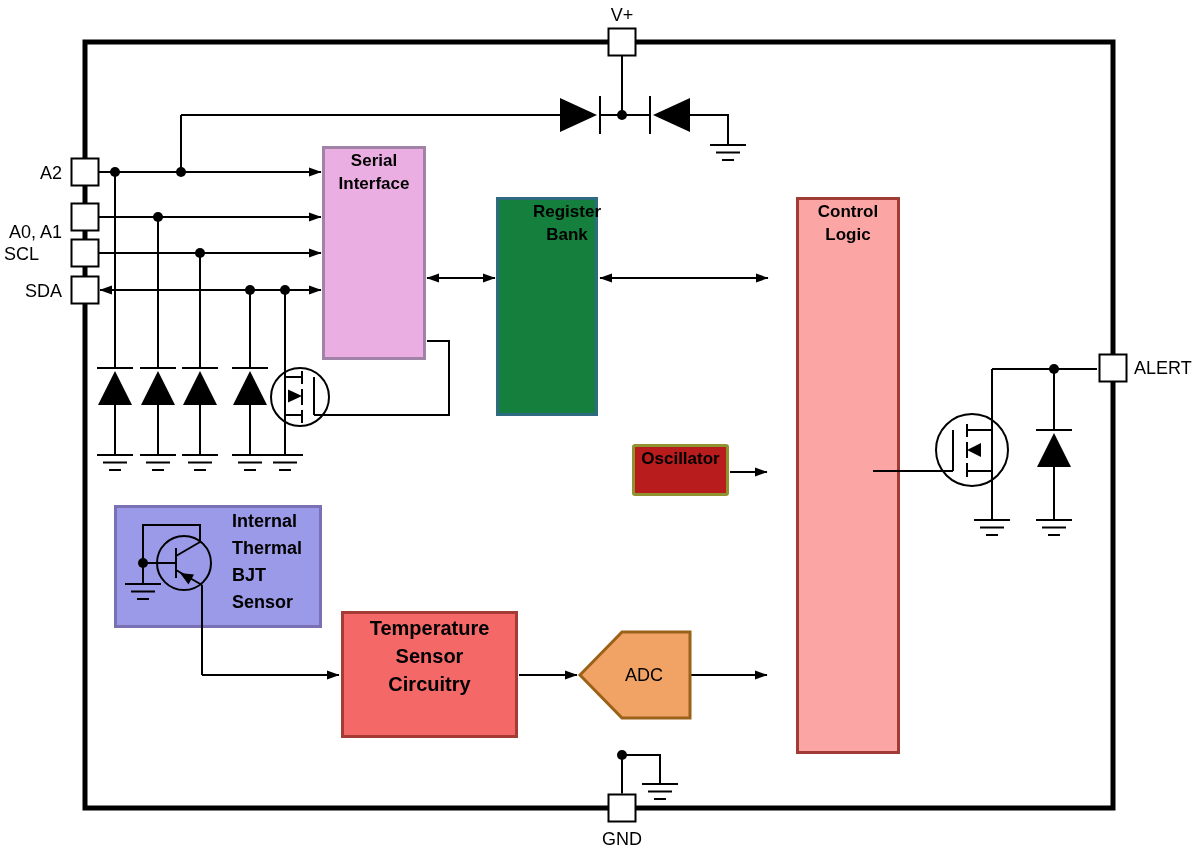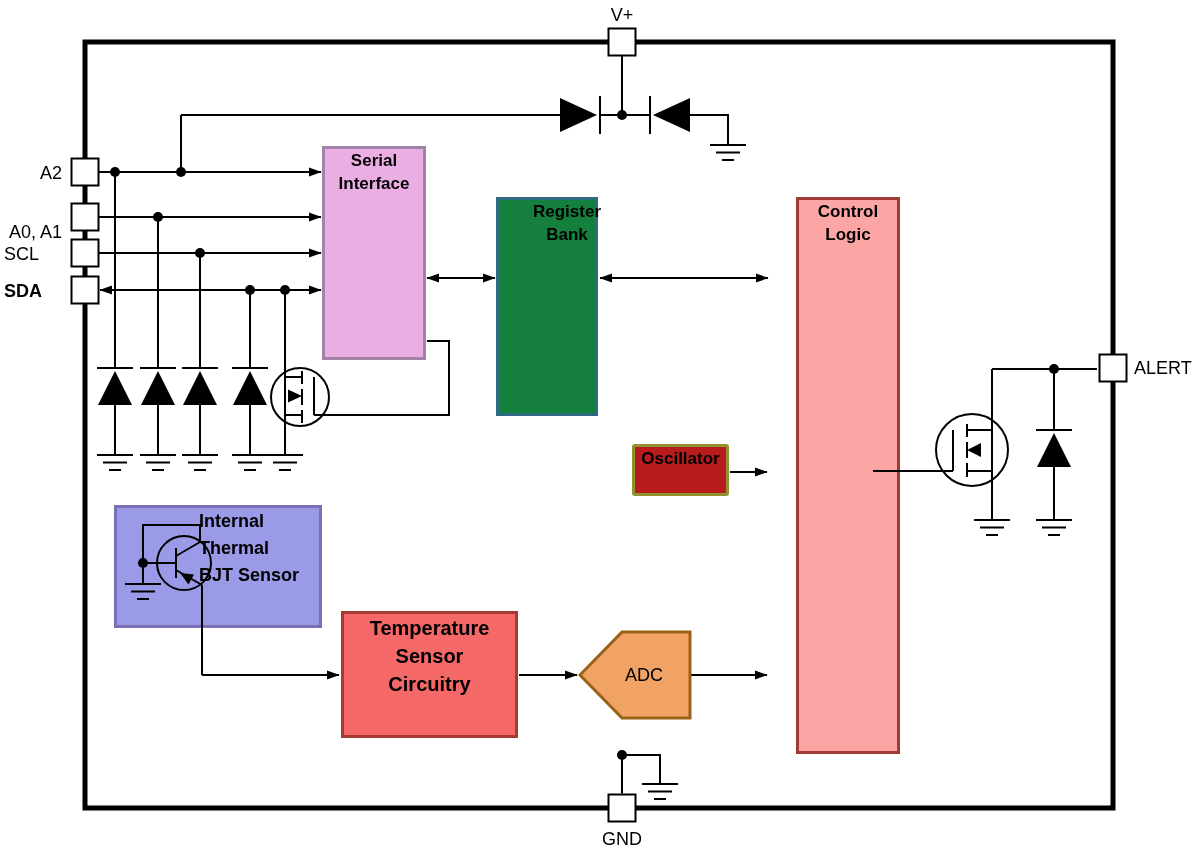--- a/index.html
+++ b/index.html
@@ -6,21 +6,21 @@
   .stage{
     position:relative;width:1199px;height:851px;background:#ffffff;
     font-family:"Liberation Sans",sans-serif;color:#000;overflow:hidden;
   }
   svg.wires{position:absolute;left:0;top:0;z-index:3;pointer-events:none;}
   .block{
     position:absolute;box-sizing:border-box;border:3px solid;z-index:2;
     display:flex;justify-content:center;
     text-align:center;white-space:pre-line;font-size:17px;line-height:23px;font-weight:bold;
   }
-  .block.bjt{justify-content:flex-start;padding-left:82px;text-align:left;
+  .block.bjt{justify-content:flex-start;padding-left:115px;text-align:left;
     font-size:18px;line-height:27px;}
   .block.temp{font-size:20px;line-height:28px;}
   .block.osc{border-radius:3px;}
   .pinlabel{position:absolute;font-size:18px;z-index:4;white-space:nowrap;}
   .adclabel{position:absolute;z-index:4;font-size:18px;display:flex;
     align-items:center;justify-content:center;}
 </style>
 </head>
 <body>
 
@@ -179,17 +179,17 @@
 Sensor
 Circuitry</span>
   </div>
 
   <div class="adclabel" style="left:598px;top:661px;width:92px;height:28px;">ADC</div>
 
   <div class="pinlabel" style="left:600px;top:5px;width:44px;text-align:center;">V+</div>
   <div class="pinlabel" style="left:4px;top:163px;width:58px;text-align:right;">A2</div>
   <div class="pinlabel" style="left:4px;top:208px;width:58px;text-align:right;margin-top:14px;">A0, A1</div>
   <div class="pinlabel" style="left:4px;top:244px;width:58px;">SCL</div>
-  <div class="pinlabel" style="left:4px;top:281px;width:58px;text-align:left;font-weight:bold;">SDA</div>
+  <div class="pinlabel" style="left:4px;top:281px;width:58px;text-align:right;">SDA</div>
   <div class="pinlabel" style="left:1134px;top:358px;">ALERT</div>
   <div class="pinlabel" style="left:596px;top:829px;width:52px;text-align:center;">GND</div>
 
 </div>
 
 </body></html>

